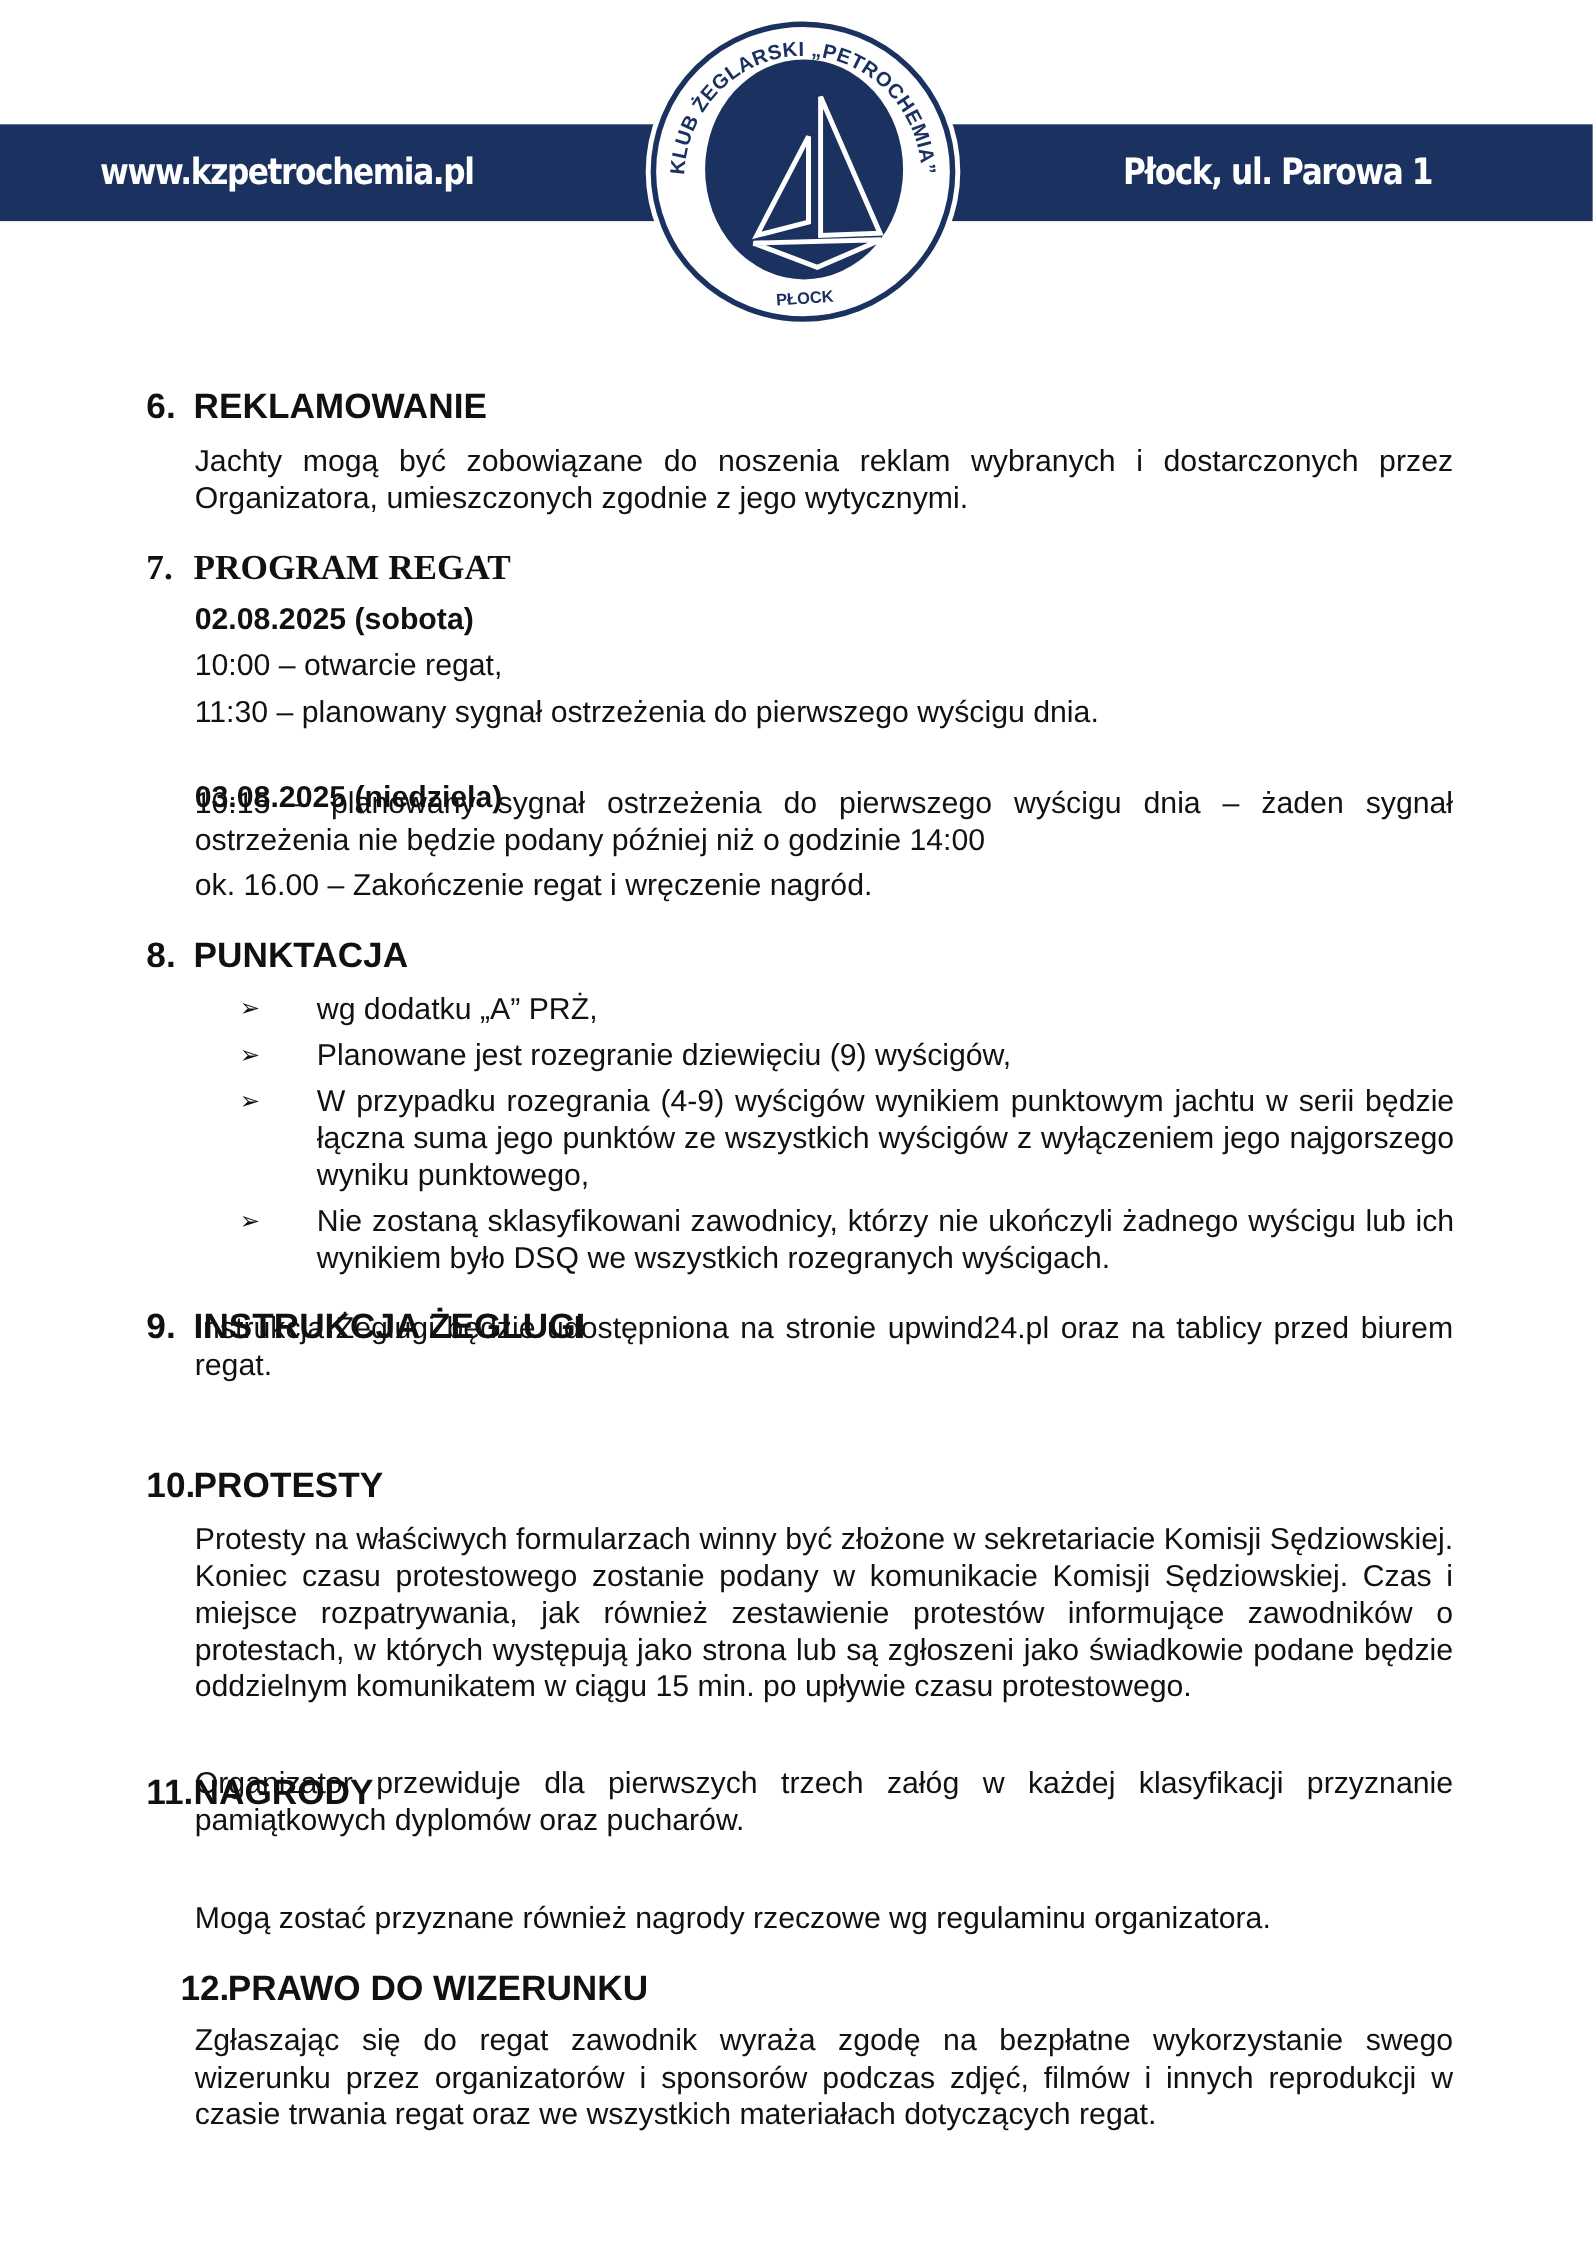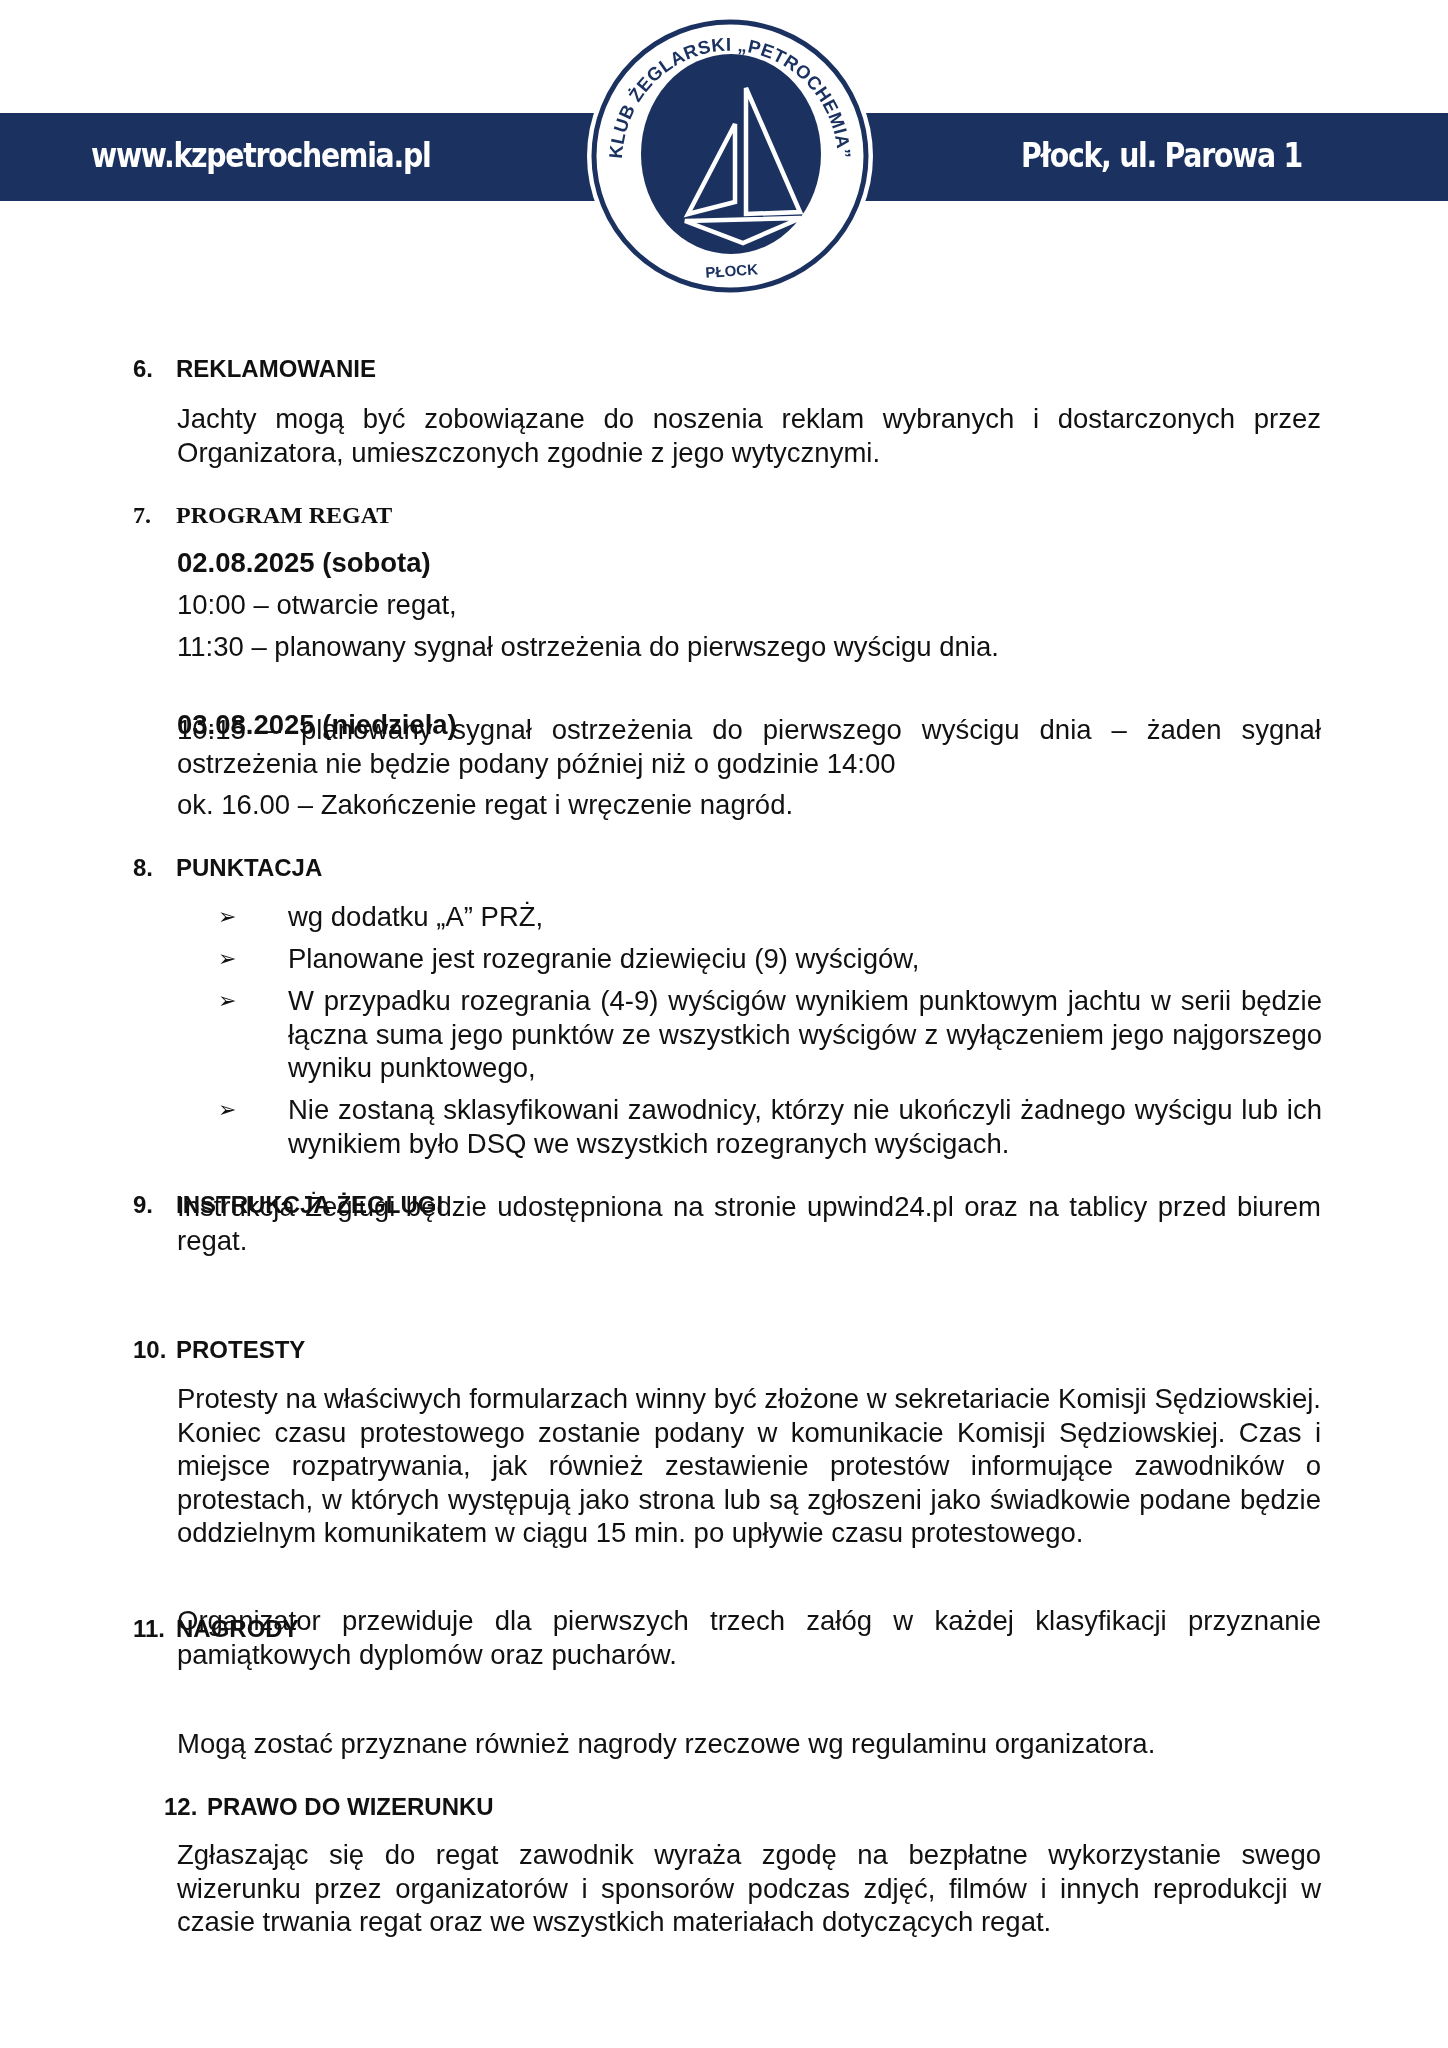--- a/index.html
+++ b/index.html
@@ -5,21 +5,21 @@
   html, body { margin: 0; padding: 0; background: #ffffff; }
   body { width: 1448px; height: 2048px; position: relative; overflow: hidden;
          font-family: "Liberation Sans", sans-serif; color: #111; }
   .band { position: absolute; left: 0; top: 113px; width: 1448px; height: 88px; background: #1b3260; }
   .band-text { position: absolute; top: 128px; color: #fff; font-family: "DejaVu Sans", sans-serif;
                font-weight: bold; font-size: 33px; letter-spacing: -1.5px; transform: scaleX(0.86);
                transform-origin: left center; line-height: 56px; }
   .band-left { left: 91px; }
   .band-right { left: 1021px; }
   .logo { position: absolute; left: 585px; top: 14px; width: 290px; height: 285px; }
-  .h { position: absolute; left: 133px; font-weight: bold; font-size: 24px; line-height: 34px; white-space: nowrap; }
+  .h { position: absolute; left: 133px; font-weight: bold; font-size: 32px; line-height: 34px; white-space: nowrap; }
   .h .num { display: inline-block; width: 43px; }
   .p { position: absolute; left: 177px; width: 1144px; font-size: 27.5px; line-height: 33.5px;
        text-align: justify; text-align-last: left; }
   .sub { position: absolute; left: 177px; font-size: 27.5px; font-weight: bold; line-height: 34px; white-space: nowrap; }
   .line { position: absolute; left: 177px; font-size: 27.5px; line-height: 34px; white-space: nowrap; }
   .bullet { position: absolute; left: 218px; width: 1104px; font-size: 27.5px; line-height: 33.5px; }
   .bullet .mark { position: absolute; left: 0; top: 0; font-size: 22px; }
   .bullet .txt { display: block; margin-left: 70px; text-align: justify; text-align-last: left; }
 </style>
 </head>

